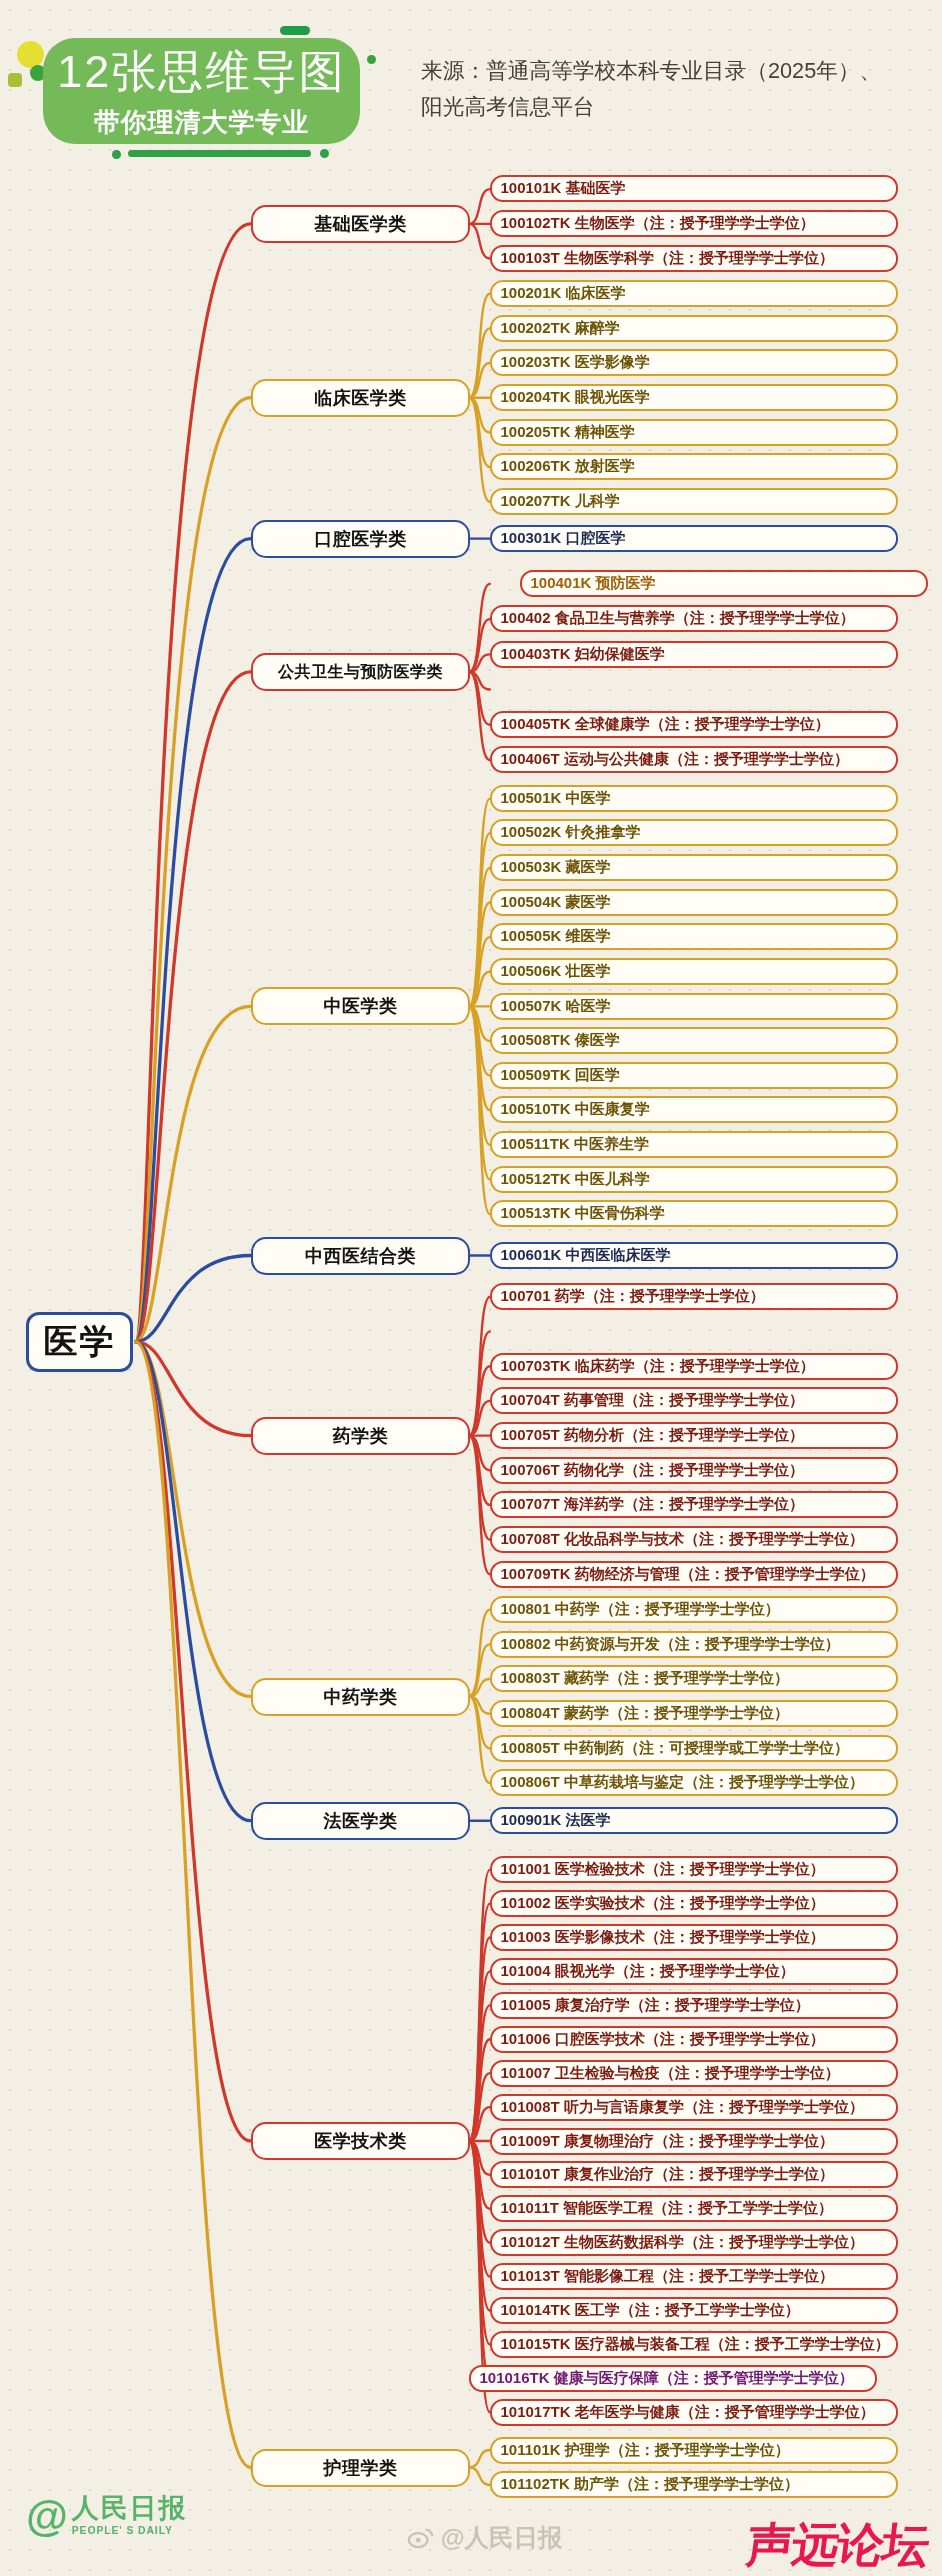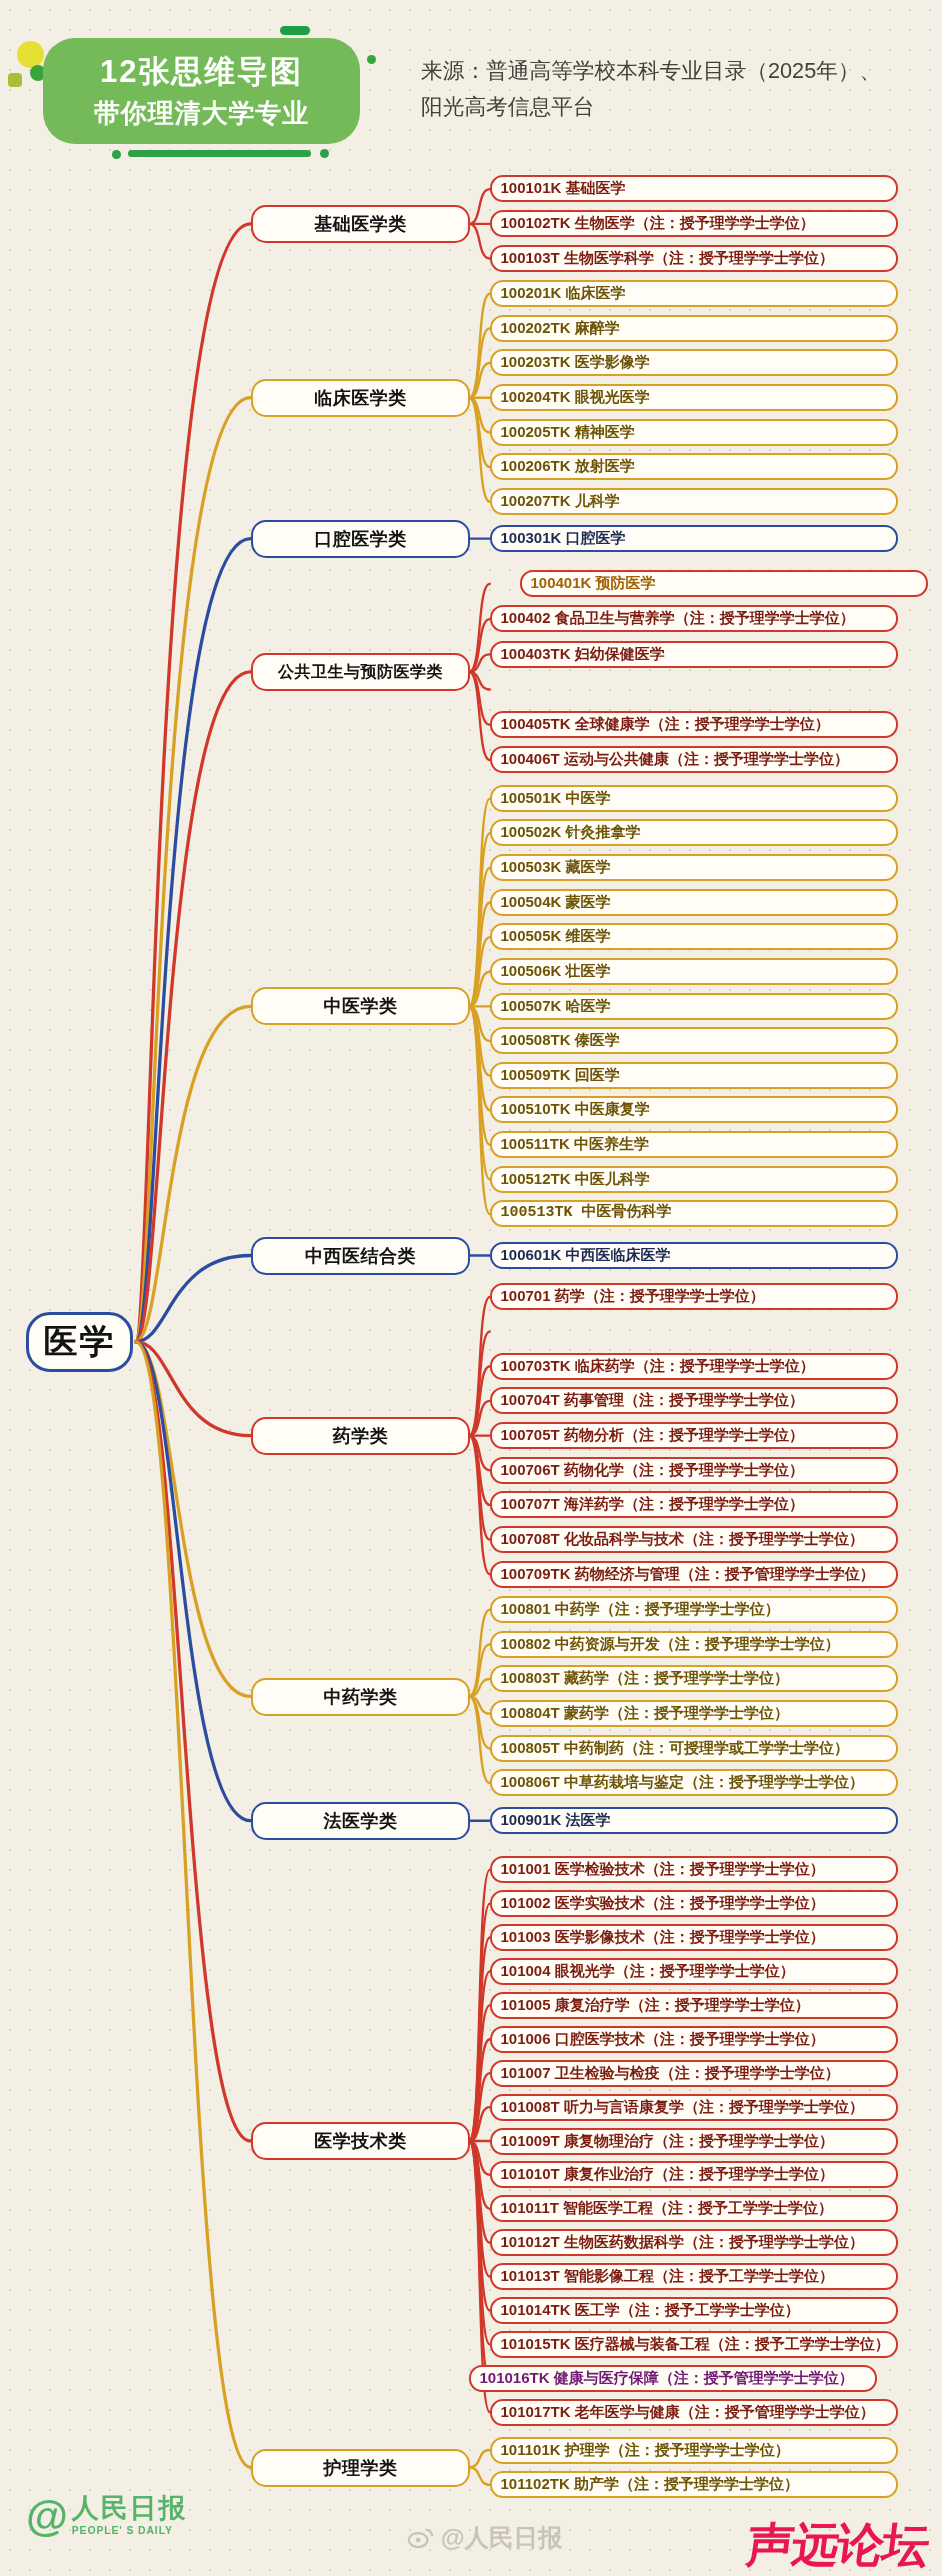--- a/index.html
+++ b/index.html
@@ -23,30 +23,30 @@
   }
   .cat{
     position:absolute;z-index:2;width:219px;height:38px;box-sizing:border-box;
     background:#fffdf6;border:2.8px solid #cf382a;border-radius:15px;
     display:flex;align-items:center;justify-content:center;
     color:#141414;font-weight:700;font-size:18px;letter-spacing:0.5px;
     white-space:nowrap;
   }
   .root{
     position:absolute;z-index:2;left:26px;top:1312px;width:107px;height:60px;box-sizing:border-box;
-    background:#fffdf6;border:3.8px solid #2b4da0;border-radius:24px;
+    background:#fffdf6;border:3.8px solid #2b4da0;border-radius:13px;
     display:flex;align-items:center;justify-content:center;
     font-size:34px;font-weight:800;color:#121212;letter-spacing:1.9px;
   }
   .bubble{
     position:absolute;z-index:2;left:43px;top:38px;width:317px;height:106px;
     background:#74ba58;border-radius:32px;color:#fff;text-align:center;
     display:flex;flex-direction:column;justify-content:center;gap:2.8px;
   }
-  .bubble .t1{font-size:31px;font-weight:700;letter-spacing:1.9px;}
+  .bubble .t1{font-size:45px;font-weight:400;letter-spacing:1.9px;}
   .bubble .t2{font-size:26px;font-weight:800;letter-spacing:0.9px;}
   .decor{position:absolute;z-index:2;}
   .d-yellow{left:17px;top:41px;width:27px;height:27px;border-radius:50%;background:#e3df33;}
   .d-green{left:30px;top:65px;width:16px;height:16px;border-radius:50%;background:#3aa43a;}
   .d-square{left:7.5px;top:73px;width:14px;height:14px;border-radius:3.8px;background:#a6c038;}
   .d-dash{left:280px;top:26px;width:30px;height:8.5px;border-radius:4.7px;background:#1f9e45;}
   .d-dotr{left:367px;top:55px;width:9.4px;height:9.4px;border-radius:50%;background:#3aa43a;}
   .u-dot1{left:112px;top:150px;width:8.5px;height:8.5px;border-radius:50%;background:#2fa04a;}
   .u-bar{left:128px;top:150px;width:183px;height:6.6px;border-radius:3.8px;background:#2fa04a;}
   .u-dot2{left:320px;top:149px;width:9.4px;height:9.4px;border-radius:50%;background:#2fa04a;}
@@ -214,21 +214,21 @@
     <div class="leaf" style="left: 490px; top: 854px; border-color: rgb(216, 161, 37); color: rgb(109, 84, 7);">100503K 藏医学</div>
     <div class="leaf" style="left: 490px; top: 889px; border-color: rgb(216, 161, 37); color: rgb(109, 84, 7);">100504K 蒙医学</div>
     <div class="leaf" style="left: 490px; top: 923px; border-color: rgb(216, 161, 37); color: rgb(109, 84, 7);">100505K 维医学</div>
     <div class="leaf" style="left: 490px; top: 958px; border-color: rgb(216, 161, 37); color: rgb(109, 84, 7);">100506K 壮医学</div>
     <div class="leaf" style="left: 490px; top: 993px; border-color: rgb(216, 161, 37); color: rgb(109, 84, 7);">100507K 哈医学</div>
     <div class="leaf" style="left: 490px; top: 1027px; border-color: rgb(216, 161, 37); color: rgb(109, 84, 7);">100508TK 傣医学</div>
     <div class="leaf" style="left: 490px; top: 1062px; border-color: rgb(216, 161, 37); color: rgb(109, 84, 7);">100509TK 回医学</div>
     <div class="leaf" style="left: 490px; top: 1096px; border-color: rgb(216, 161, 37); color: rgb(109, 84, 7);">100510TK 中医康复学</div>
     <div class="leaf" style="left: 490px; top: 1131px; border-color: rgb(216, 161, 37); color: rgb(109, 84, 7);">100511TK 中医养生学</div>
     <div class="leaf" style="left: 490px; top: 1166px; border-color: rgb(216, 161, 37); color: rgb(109, 84, 7);">100512TK 中医儿科学</div>
-    <div class="leaf" style="left: 490px; top: 1200px; border-color: rgb(216, 161, 37); color: rgb(109, 84, 7); font-family: Liberation Mono, monospace;">100513TK 中医骨伤科学</div>
+    <div class="leaf" style="left: 490px; top: 1200px; border-color: rgb(216, 161, 37); color: rgb(109, 84, 7);">100513TK 中医骨伤科学</div>
     <div class="cat" style="left: 251px; top: 1237px; border-color: rgb(43, 77, 160);">中西医结合类</div>
     <div class="leaf" style="left: 490px; top: 1242px; border-color: rgb(43, 77, 160); color: rgb(29, 44, 85);">100601K 中西医临床医学</div>
     <div class="cat" style="left: 251px; top: 1417px; border-color: rgb(207, 56, 42);">药学类</div>
     <div class="leaf" style="left: 490px; top: 1283px; border-color: rgb(207, 56, 42); color: rgb(124, 29, 18);">100701 药学（注：授予理学学士学位）</div>
     <div class="leaf" style="left: 490px; top: 1353px; border-color: rgb(207, 56, 42); color: rgb(124, 29, 18);">100703TK 临床药学（注：授予理学学士学位）</div>
     <div class="leaf" style="left: 490px; top: 1387px; border-color: rgb(207, 56, 42); color: rgb(124, 29, 18);">100704T 药事管理（注：授予理学学士学位）</div>
     <div class="leaf" style="left: 490px; top: 1422px; border-color: rgb(207, 56, 42); color: rgb(124, 29, 18);">100705T 药物分析（注：授予理学学士学位）</div>
     <div class="leaf" style="left: 490px; top: 1457px; border-color: rgb(207, 56, 42); color: rgb(124, 29, 18);">100706T 药物化学（注：授予理学学士学位）</div>
     <div class="leaf" style="left: 490px; top: 1491px; border-color: rgb(207, 56, 42); color: rgb(124, 29, 18);">100707T 海洋药学（注：授予理学学士学位）</div>
     <div class="leaf" style="left: 490px; top: 1526px; border-color: rgb(207, 56, 42); color: rgb(124, 29, 18);">100708T 化妆品科学与技术（注：授予理学学士学位）</div>

